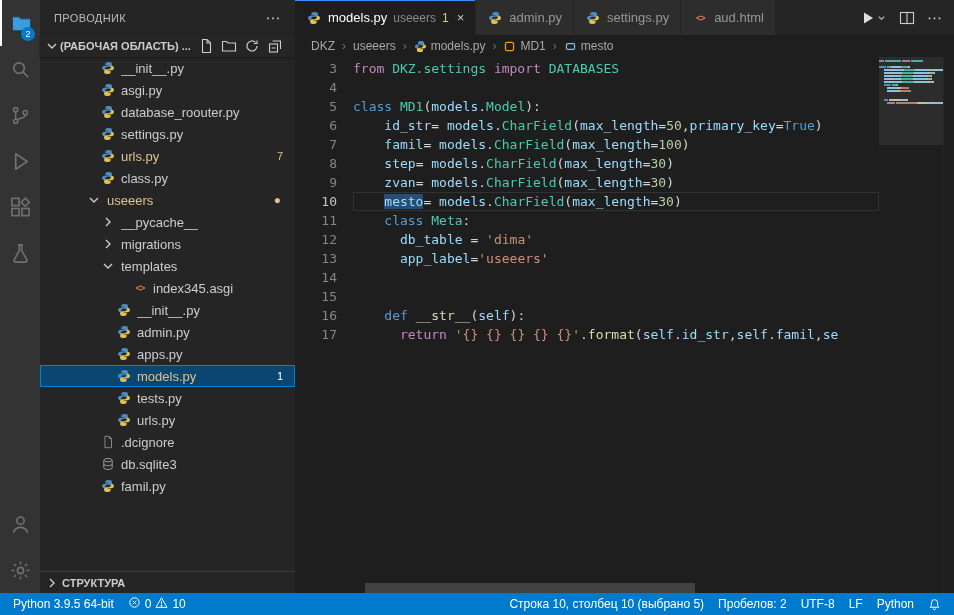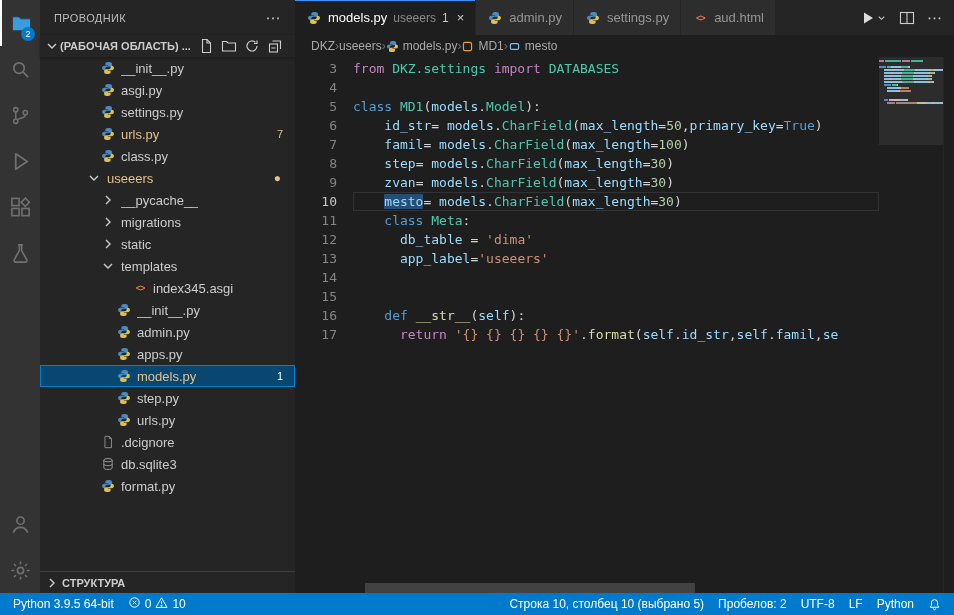--- a/index.html
+++ b/index.html
@@ -52,21 +52,21 @@
     font-size:13px;border-right:1px solid #252526;position:relative;cursor:pointer}
   .tab.active{background:#1e1e1e;color:#ffffff}
   .tab.active::before{content:'';position:absolute;top:0;left:0;right:0;height:1px;background:#3794ff}
   .tab-desc{color:#8a8a8a;font-size:12px}
   .tab-badge{color:#e2c08d;font-size:12px}
   .tab-close{color:#cccccc;font-size:13px;margin-left:2px}
   .tab-actions{margin-left:auto;display:flex;align-items:center;gap:12px;padding-right:12px;color:#cccccc}
   .tab-actions span{display:inline-flex;align-items:center;cursor:pointer}
   .tab-actions svg{width:16px;height:16px}
 
-  .breadcrumbs{height:22px;display:flex;align-items:center;padding:0 16px;font-size:12px;color:#a9a9a9;flex-shrink:0}
+  .breadcrumbs{height:22px;display:flex;align-items:center;gap:7px;padding:0 16px;font-size:12px;color:#a9a9a9;flex-shrink:0}
   .bc-item{display:flex;align-items:center;gap:4px;cursor:pointer}
   .bc-sep{color:#6f6f6f}
   .bc-ic{display:inline-flex;width:13px;height:13px}
   .bc-ic svg{width:13px;height:13px}
 
   .code-wrap{flex:1;display:flex;position:relative;min-height:0;
     font-family:"DejaVu Sans Mono",monospace;font-size:13px;line-height:19px}
   .gutter{width:58px;flex-shrink:0;text-align:right;padding:2px 16px 0 0;color:#858585}
   .ln{height:19px}
   .ln.active{color:#c6c6c6}
@@ -208,20 +208,29 @@
             </span>
             <span class="tree-label">asgi.py</span>
           </div>
           <div class="tree-row ind2">
             <span class="ficon">
               <svg viewBox="0 0 16 16">
                 <path d="M7.9 1.2c-1.8 0-2.9.8-2.9 2v1.6h3.1v.7H3.6C2.2 5.5 1.2 6.6 1.2 8s1 2.5 2.4 2.5h1.3V8.9c0-1.3 1.1-2.3 2.4-2.3h3.2c1.1 0 2-.9 2-2V3.2c0-1.1-1.3-2-2.9-2z" fill="#4b8bbe"></path>
                 <path d="M8.1 14.8c1.8 0 2.9-.8 2.9-2v-1.6H7.9v-.7h4.5c1.4 0 2.4-1.1 2.4-2.5s-1-2.5-2.4-2.5h-1.3v1.6c0 1.3-1.1 2.3-2.4 2.3H5.6c-1.1 0-2 .9-2 2v1.4c0 1.1 1.3 2 2.9 2z" fill="#e0c050"></path>
               </svg>
             </span>
+            <span class="tree-label">database_roouter.py</span>
+          </div>
+          <div class="tree-row ind2">
+            <span class="ficon">
+              <svg viewBox="0 0 16 16">
+                <path d="M7.9 1.2c-1.8 0-2.9.8-2.9 2v1.6h3.1v.7H3.6C2.2 5.5 1.2 6.6 1.2 8s1 2.5 2.4 2.5h1.3V8.9c0-1.3 1.1-2.3 2.4-2.3h3.2c1.1 0 2-.9 2-2V3.2c0-1.1-1.3-2-2.9-2z" fill="#4b8bbe"></path>
+                <path d="M8.1 14.8c1.8 0 2.9-.8 2.9-2v-1.6H7.9v-.7h4.5c1.4 0 2.4-1.1 2.4-2.5s-1-2.5-2.4-2.5h-1.3v1.6c0 1.3-1.1 2.3-2.4 2.3H5.6c-1.1 0-2 .9-2 2v1.4c0 1.1 1.3 2 2.9 2z" fill="#e0c050"></path>
+              </svg>
+            </span>
             <span class="tree-label">settings.py</span>
           </div>
           <div class="tree-row ind2">
             <span class="ficon">
               <svg viewBox="0 0 16 16">
                 <path d="M7.9 1.2c-1.8 0-2.9.8-2.9 2v1.6h3.1v.7H3.6C2.2 5.5 1.2 6.6 1.2 8s1 2.5 2.4 2.5h1.3V8.9c0-1.3 1.1-2.3 2.4-2.3h3.2c1.1 0 2-.9 2-2V3.2c0-1.1-1.3-2-2.9-2z" fill="#4b8bbe"></path>
                 <path d="M8.1 14.8c1.8 0 2.9-.8 2.9-2v-1.6H7.9v-.7h4.5c1.4 0 2.4-1.1 2.4-2.5s-1-2.5-2.4-2.5h-1.3v1.6c0 1.3-1.1 2.3-2.4 2.3H5.6c-1.1 0-2 .9-2 2v1.4c0 1.1 1.3 2 2.9 2z" fill="#e0c050"></path>
               </svg>
             </span>
             <span class="tree-label modified">urls.py</span>
@@ -255,28 +264,20 @@
           </div>
           <div class="tree-row ind2">
             <span class="chev">
               <svg viewBox="0 0 16 16" fill="none" stroke="#cccccc" stroke-width="1.4">
                 <path d="M6 4l4 4-4 4"></path>
               </svg>
             </span>
             <span class="tree-label">migrations</span>
           </div>
           <div class="tree-row ind2">
-            <span class="chev">
-              <svg viewBox="0 0 16 16" fill="none" stroke="#cccccc" stroke-width="1.4">
-                <path d="M6 4l4 4-4 4"></path>
-              </svg>
-            </span>
-            <span class="tree-label">static</span>
-          </div>
-          <div class="tree-row ind2">
             <span class="chev down">
               <svg viewBox="0 0 16 16" fill="none" stroke="#cccccc" stroke-width="1.4">
                 <path d="M6 4l4 4-4 4"></path>
               </svg>
             </span>
             <span class="tree-label">templates</span>
           </div>
           <div class="tree-row ind4">
             <span class="ficon">
               <span style="color:#e8774f;font-size:9px;font-weight:bold;letter-spacing:-1px">&lt;&gt;</span>
@@ -320,21 +321,21 @@
             <span class="tree-label modified">models.py</span>
             <span class="tree-badge">1</span>
           </div>
           <div class="tree-row ind3">
             <span class="ficon">
               <svg viewBox="0 0 16 16">
                 <path d="M7.9 1.2c-1.8 0-2.9.8-2.9 2v1.6h3.1v.7H3.6C2.2 5.5 1.2 6.6 1.2 8s1 2.5 2.4 2.5h1.3V8.9c0-1.3 1.1-2.3 2.4-2.3h3.2c1.1 0 2-.9 2-2V3.2c0-1.1-1.3-2-2.9-2z" fill="#4b8bbe"></path>
                 <path d="M8.1 14.8c1.8 0 2.9-.8 2.9-2v-1.6H7.9v-.7h4.5c1.4 0 2.4-1.1 2.4-2.5s-1-2.5-2.4-2.5h-1.3v1.6c0 1.3-1.1 2.3-2.4 2.3H5.6c-1.1 0-2 .9-2 2v1.4c0 1.1 1.3 2 2.9 2z" fill="#e0c050"></path>
               </svg>
             </span>
-            <span class="tree-label">step.py</span>
+            <span class="tree-label">tests.py</span>
           </div>
           <div class="tree-row ind3">
             <span class="ficon">
               <svg viewBox="0 0 16 16">
                 <path d="M7.9 1.2c-1.8 0-2.9.8-2.9 2v1.6h3.1v.7H3.6C2.2 5.5 1.2 6.6 1.2 8s1 2.5 2.4 2.5h1.3V8.9c0-1.3 1.1-2.3 2.4-2.3h3.2c1.1 0 2-.9 2-2V3.2c0-1.1-1.3-2-2.9-2z" fill="#4b8bbe"></path>
                 <path d="M8.1 14.8c1.8 0 2.9-.8 2.9-2v-1.6H7.9v-.7h4.5c1.4 0 2.4-1.1 2.4-2.5s-1-2.5-2.4-2.5h-1.3v1.6c0 1.3-1.1 2.3-2.4 2.3H5.6c-1.1 0-2 .9-2 2v1.4c0 1.1 1.3 2 2.9 2z" fill="#e0c050"></path>
               </svg>
             </span>
             <span class="tree-label">urls.py</span>
           </div>
@@ -357,21 +358,21 @@
             </span>
             <span class="tree-label">db.sqlite3</span>
           </div>
           <div class="tree-row ind2">
             <span class="ficon">
               <svg viewBox="0 0 16 16">
                 <path d="M7.9 1.2c-1.8 0-2.9.8-2.9 2v1.6h3.1v.7H3.6C2.2 5.5 1.2 6.6 1.2 8s1 2.5 2.4 2.5h1.3V8.9c0-1.3 1.1-2.3 2.4-2.3h3.2c1.1 0 2-.9 2-2V3.2c0-1.1-1.3-2-2.9-2z" fill="#4b8bbe"></path>
                 <path d="M8.1 14.8c1.8 0 2.9-.8 2.9-2v-1.6H7.9v-.7h4.5c1.4 0 2.4-1.1 2.4-2.5s-1-2.5-2.4-2.5h-1.3v1.6c0 1.3-1.1 2.3-2.4 2.3H5.6c-1.1 0-2 .9-2 2v1.4c0 1.1 1.3 2 2.9 2z" fill="#e0c050"></path>
               </svg>
             </span>
-            <span class="tree-label">format.py</span>
+            <span class="tree-label">famil.py</span>
           </div>
         </div>
       <div class="sb-outline">
         <span class="chev">
             <svg viewBox="0 0 16 16" fill="none" stroke="#cccccc" stroke-width="1.4">
               <path d="M6 4l4 4-4 4"></path>
             </svg>
           </span>
         <span>СТРУКТУРА</span>
       </div>

